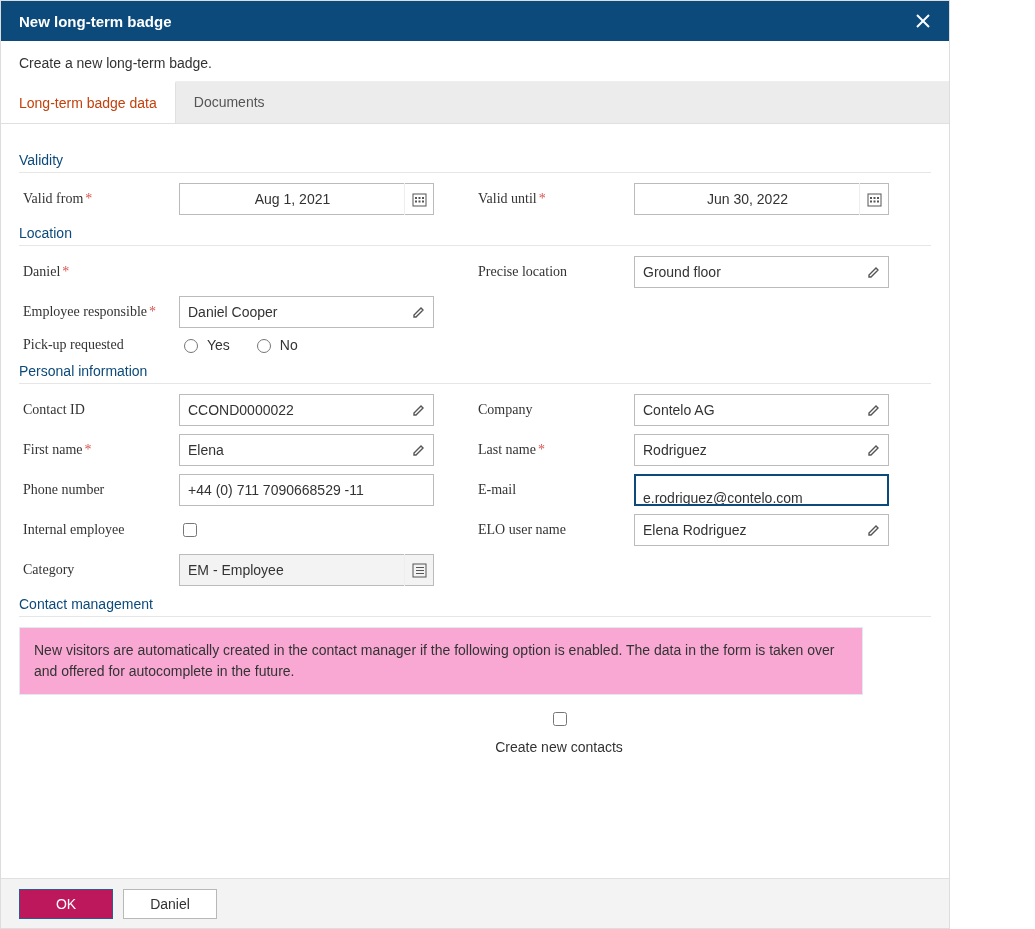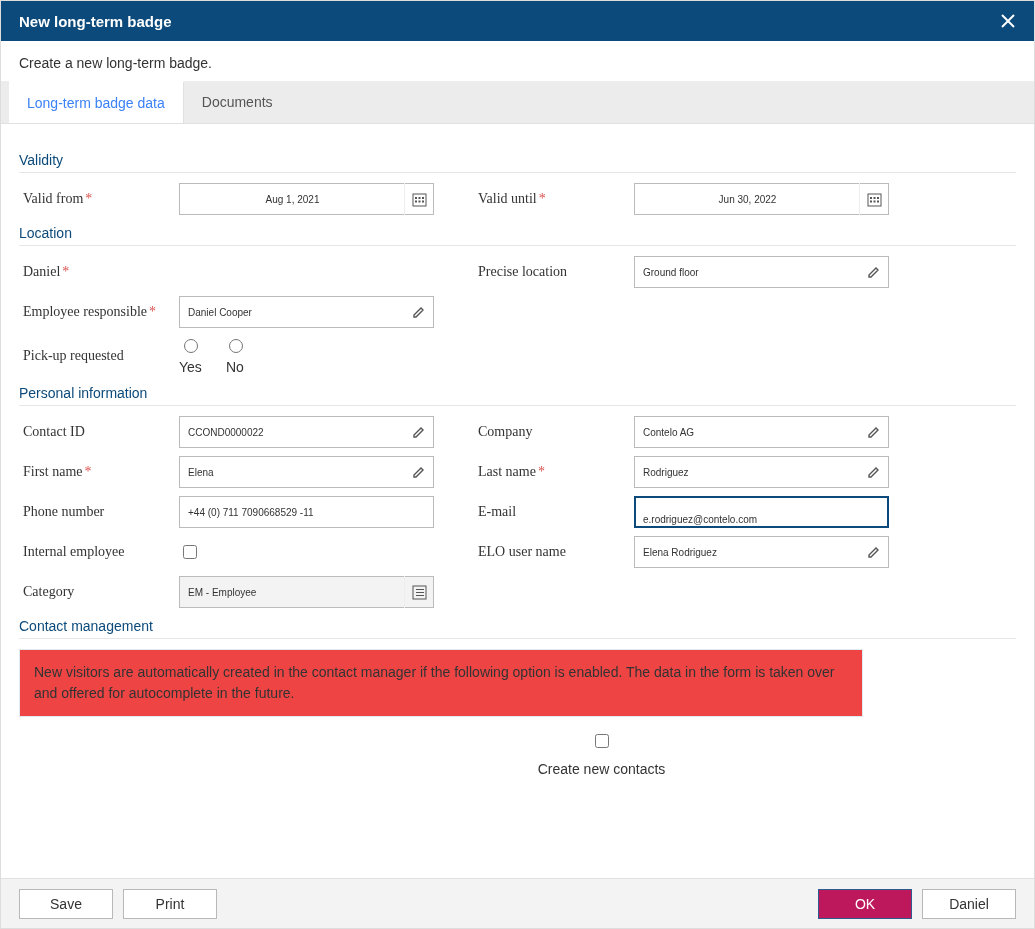--- a/index.html
+++ b/index.html
@@ -5,21 +5,21 @@
   * { box-sizing: border-box; }
   html, body {
     margin: 0; padding: 0;
     font-family: "Segoe UI", Arial, sans-serif;
     font-size: 14px;
     color: #333;
     background: #fff;
     height: 100%;
   }
   .dialog {
-    width: 1035px;
+    width: 950px;
     height: 929px;
     display: flex;
     flex-direction: column;
     border: 1px solid #ddd;
     position: relative;
   }
   .titlebar {
     background: #0b4a7a;
     color: #fff;
     height: 40px;
@@ -49,25 +49,24 @@
     border-bottom: 1px solid #e0e0e0;
   }
   .tab {
     padding: 12px 18px 12px 18px;
     cursor: pointer;
     color: #555;
     font-size: 14px;
   }
   .tab.active {
     background: #fff;
-    color: #3b82f6;
+    color: #c2410c;
     border-top: 2px solid #fff;
     border-right: 1px solid #e0e0e0;
     margin-top: -1px;
-    margin-left: 8px;
   }
   .form-area {
     flex: 1 1 auto;
     overflow: auto;
     padding: 18px 18px 18px 18px;
   }
   .section-title {
     color: #0b4a7a;
     font-weight: 500;
     margin: 10px 0 4px 0;
@@ -98,40 +97,40 @@
   .req { color: #d9534f; margin-left: 2px; }
   .field {
     flex: 1 1 auto;
     position: relative;
   }
   .input {
     width: 100%;
     height: 32px;
     border: 1px solid #bbb;
     padding: 4px 30px 4px 8px;
-    font-size: 10px;
+    font-size: 14px;
     color: #333;
     background: #fff;
   }
   .input.readonly { background: #f3f3f3; }
   .input.centered { text-align: center; padding-right: 36px; }
   .input.focused { border: 2px solid #0b4a7a; padding: 18px 29px 3px 7px; }
   .icon-btn {
     position: absolute;
     right: 0; top: 0;
     width: 30px; height: 32px;
     display: flex; align-items: center; justify-content: center;
     border-left: 1px solid #eee;
     cursor: pointer;
   }
   .icon-btn.nodiv { border-left: none; }
   .radio-group { display: flex; gap: 22px; align-items: center; }
-  .radio-group label { display: flex; gap: 6px; align-items: center; cursor: pointer; flex-direction: column; }
+  .radio-group label { display: flex; gap: 6px; align-items: center; cursor: pointer; }
   .info-box {
-    background: #ef4444;
+    background: #f9a8d4;
     border: 1px solid #e0eaf2;
     padding: 12px 14px;
     color: #333;
     line-height: 1.5;
     margin-top: 8px;
     max-width: 844px;
   }
   .checkbox-row {
     display: flex;
     align-items: center;
@@ -394,23 +393,19 @@
     <hr class="section-divider">
     <div class="info-box">New visitors are automatically created in the contact manager if the following option is enabled. The data in the form is taken over and offered for autocomplete in the future.</div>
     <div class="checkbox-row">
       <input type="checkbox" style="">
       <span>Create new contacts</span>
     </div>
 
   </div>
 
   <div class="footer">
-    <div class="footer-left">
-      <button class="btn">Save</button>
-      <button class="btn">Print</button>
-    </div>
     <div class="footer-right">
       <button class="btn primary">OK</button>
       <button class="btn">Daniel</button>
     </div>
   </div>
 
 </div>
 
 </body></html>

